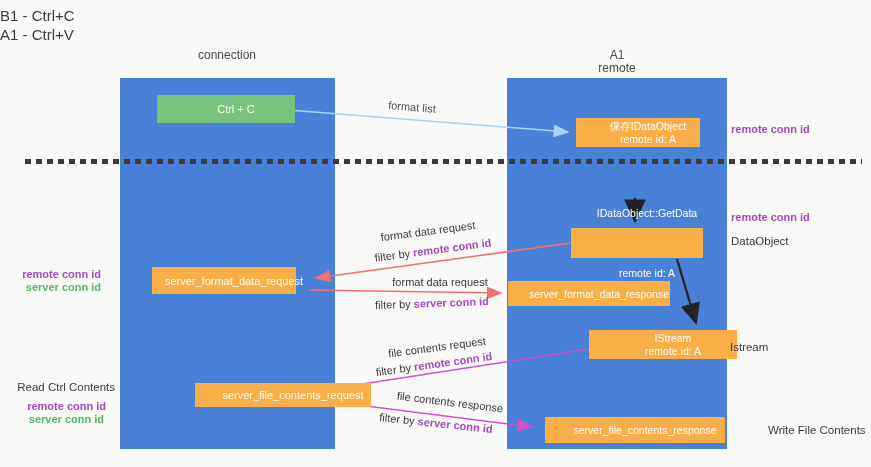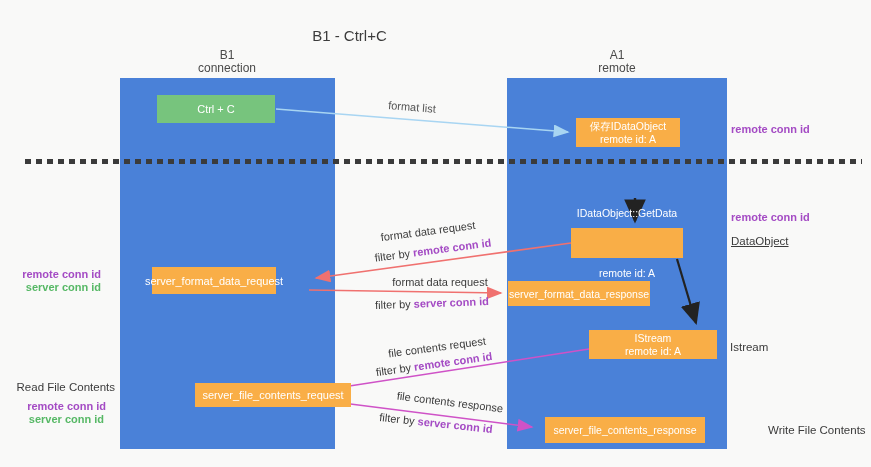--- a/index.html
+++ b/index.html
@@ -7,39 +7,39 @@
     width:871px;height:467px;
     background:#f9f9f8;
     font-family:"Liberation Sans","DejaVu Sans",sans-serif;
     position:relative;
     overflow:hidden;
     color:#3c3c3c;
   }
   .canvas{position:absolute;left:0;top:0;width:871px;height:467px;}
   .title{
     position:absolute;left:0;top:6px;width:699px;
-    text-align:center;font-size:15px;line-height:19px;color:#3c3c3c;margin-top:20px;
+    font-size:15px;line-height:19px;color:#3c3c3c;
   }
   .col-header{
     position:absolute;top:49px;width:140px;text-align:center;
     font-size:12px;line-height:13px;color:#4a4a4a;
   }
   .lane{
     position:absolute;top:78px;height:371px;background:#4a81d8;
   }
   .lane-b1{left:120px;width:215px;}
   .lane-a1{left:507px;width:220px;}
   .dashline{
     position:absolute;left:25px;top:159px;width:837px;height:5px;
     background:repeating-linear-gradient(90deg,#3b3b3b 0 6px,transparent 6px 11px);
   }
   .box{
     position:absolute;display:flex;flex-direction:column;
     align-items:center;justify-content:center;
-    color:#ffffff;text-align:right;
+    color:#ffffff;text-align:right;padding-left:20px;
   }
   .box.green{background:#77c47d;font-size:11px;}
   .box.orange{background:#f9ae47;}
   .box .l1,.box .l2{line-height:13px;font-size:10.5px;}
   .box.single{font-size:11px;}
   .arrows{position:absolute;left:0;top:0;width:871px;height:467px;pointer-events:none;}
   .elabel{
     position:absolute;font-size:11px;color:#3b3b3b;white-space:nowrap;
     transform-origin:center;
   }
@@ -50,24 +50,24 @@
   .side.plain{color:#3b3b3b;font-size:11.5px;}
   .ralign{text-align:right;}
 </style>
 </head>
 <body>
 
 <div class="canvas">
 
   <div class="title">
     <div>B1 - Ctrl+C</div>
+    <div>A1 - Ctrl+V</div>
   </div>
 
   <div class="col-header" style="left:157px;">
-    <div>B1</div>
     <div>connection</div>
   </div>
   <div class="col-header" style="left:547px;">
     <div>A1</div>
     <div>remote</div>
   </div>
 
   <div class="lane lane-b1"></div>
   <div class="lane lane-a1"></div>
 
@@ -144,23 +144,23 @@
   </div>
 
   <div class="elabel" style="left:450px;top:402px;transform:translate(-50%,-50%) rotate(7deg);">file contents response</div>
   <div class="elabel" style="left:436px;top:423px;transform:translate(-50%,-50%) rotate(6deg);">
     <span>filter by </span><span class="filter-val">server conn id</span>
   </div>
 
   <div class="side bold-purple ralign" style="left:9px;top:268px;width:92px;">remote conn id</div>
   <div class="side bold-green ralign" style="left:9px;top:281px;width:92px;">server conn id</div>
 
-  <div class="side plain ralign" style="left:5px;top:381px;width:110px;">Read File Contents</div>
+  <div class="side plain ralign" style="left:5px;top:381px;width:110px;">Read Ctrl Contents</div>
   <div class="side bold-purple ralign" style="left:9px;top:400px;width:97px;">remote conn id</div>
   <div class="side bold-green ralign" style="left:9px;top:413px;width:95px;">server conn id</div>
 
   <div class="side bold-purple" style="left:731px;top:123px;">remote conn id</div>
   <div class="side bold-purple" style="left:731px;top:211px;">remote conn id</div>
-  <div class="side plain" style="left:731px;top:235px;text-decoration:underline;">DataObject</div>
+  <div class="side plain" style="left:731px;top:235px;">DataObject</div>
   <div class="side plain" style="left:730px;top:341px;">Istream</div>
   <div class="side plain" style="left:768px;top:424px;text-align:right;">Write File Contents</div>
 
 </div>
 
 </body></html>

